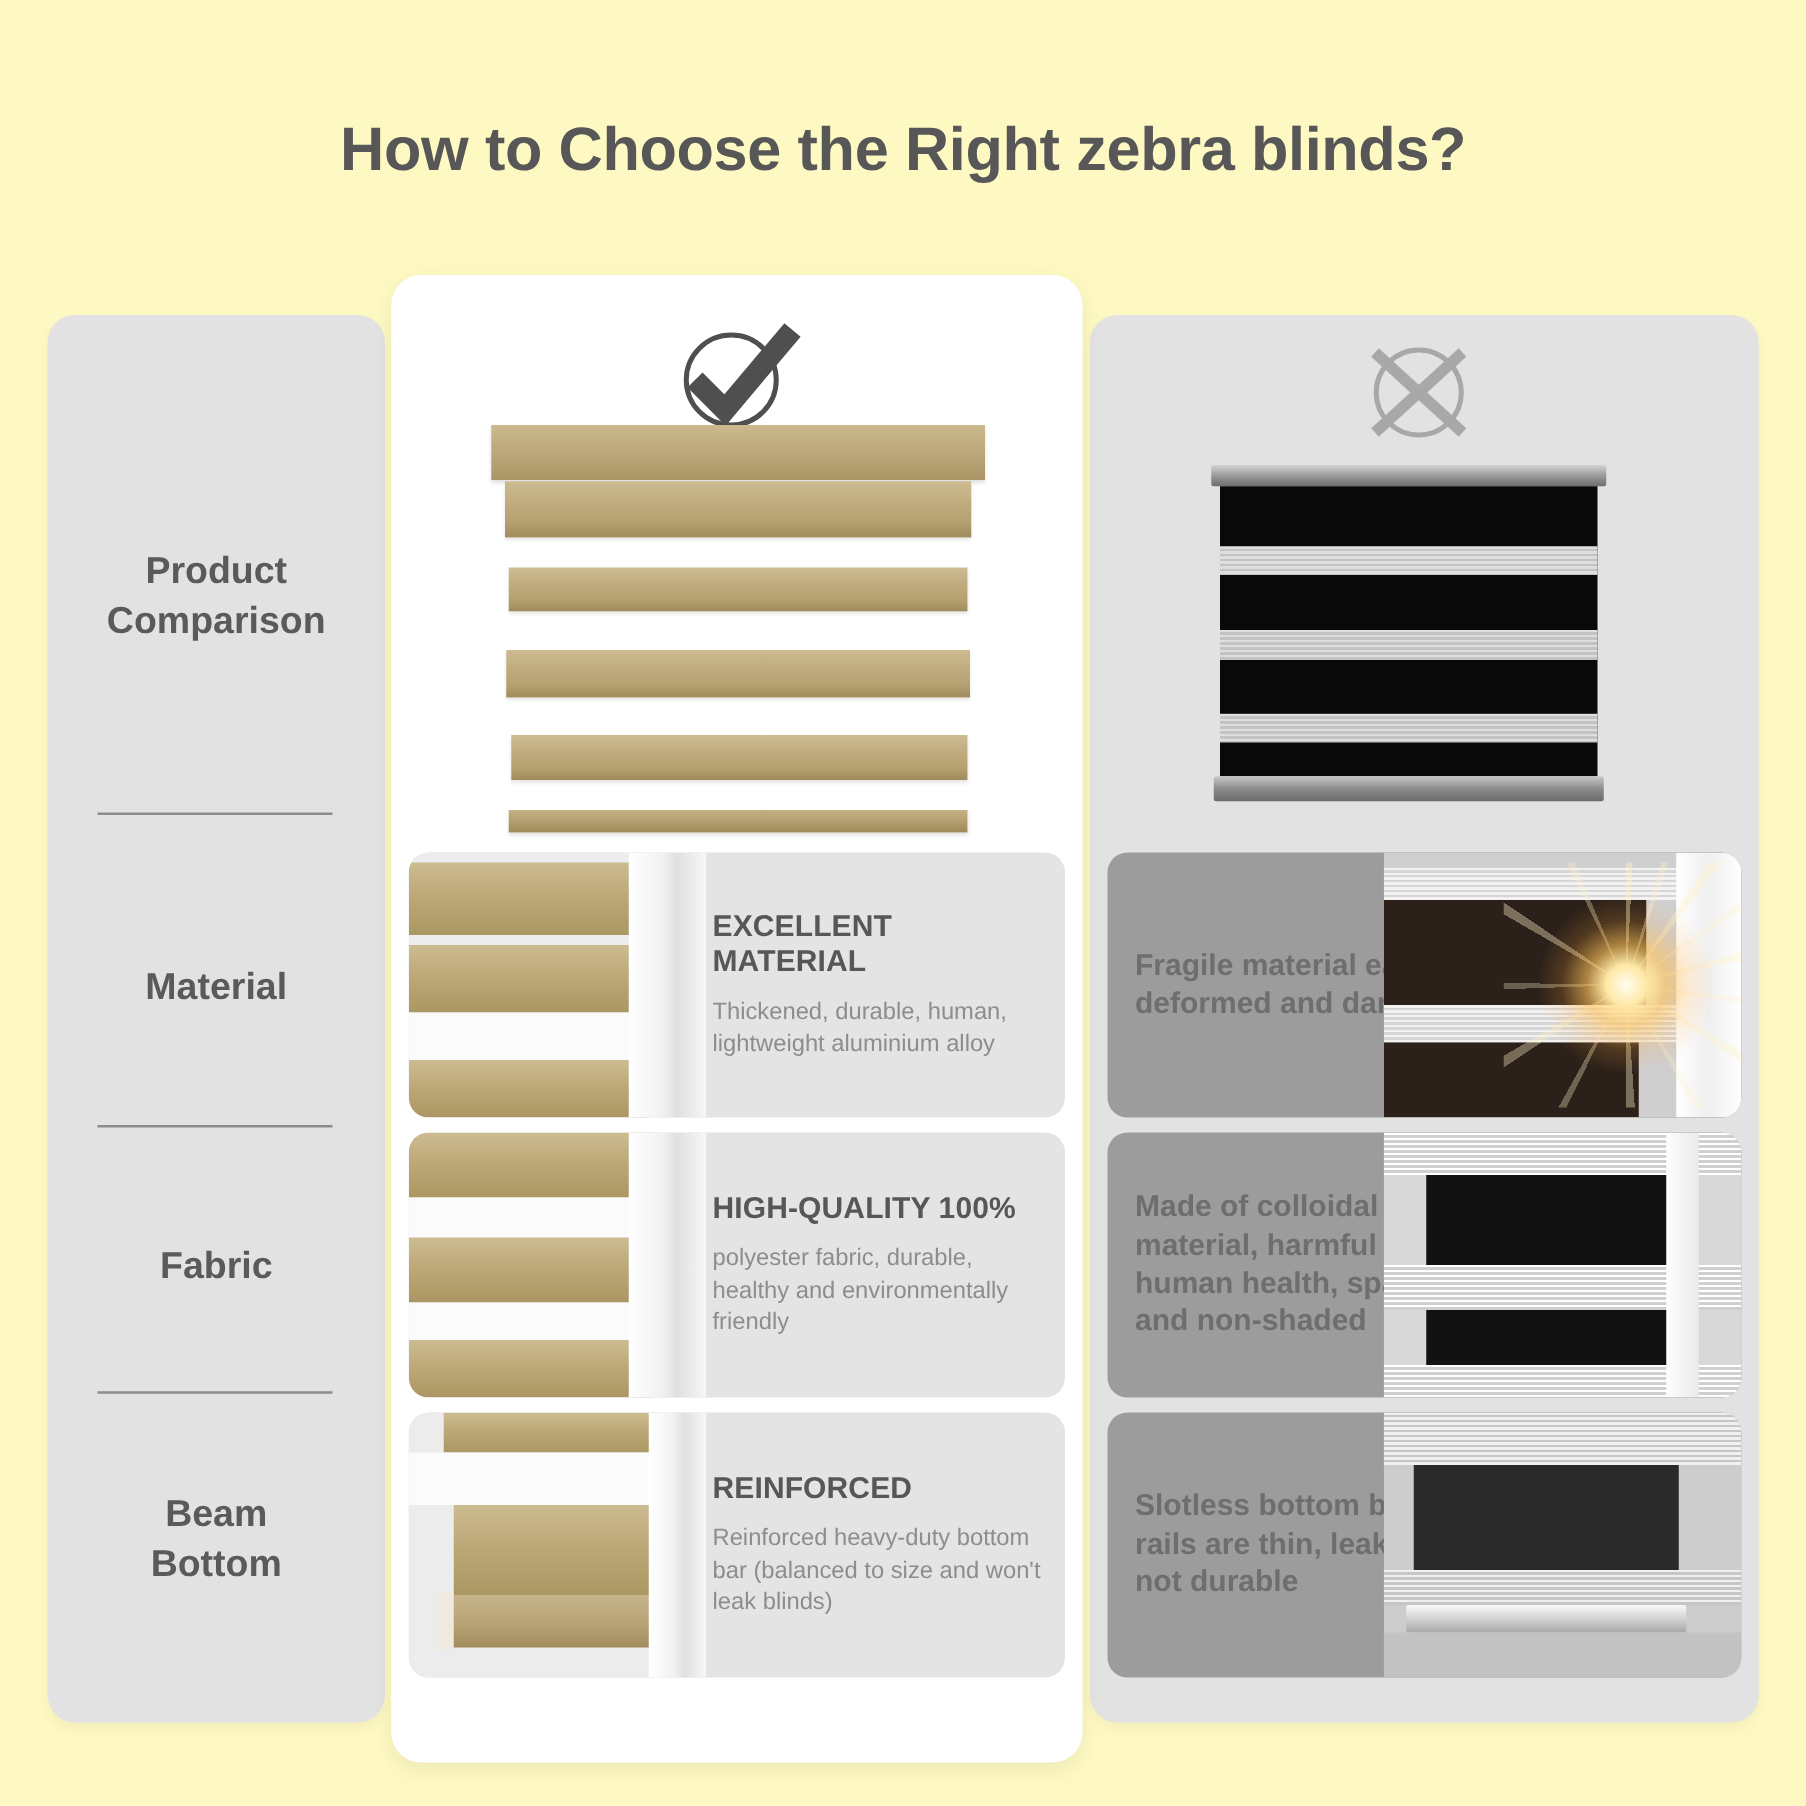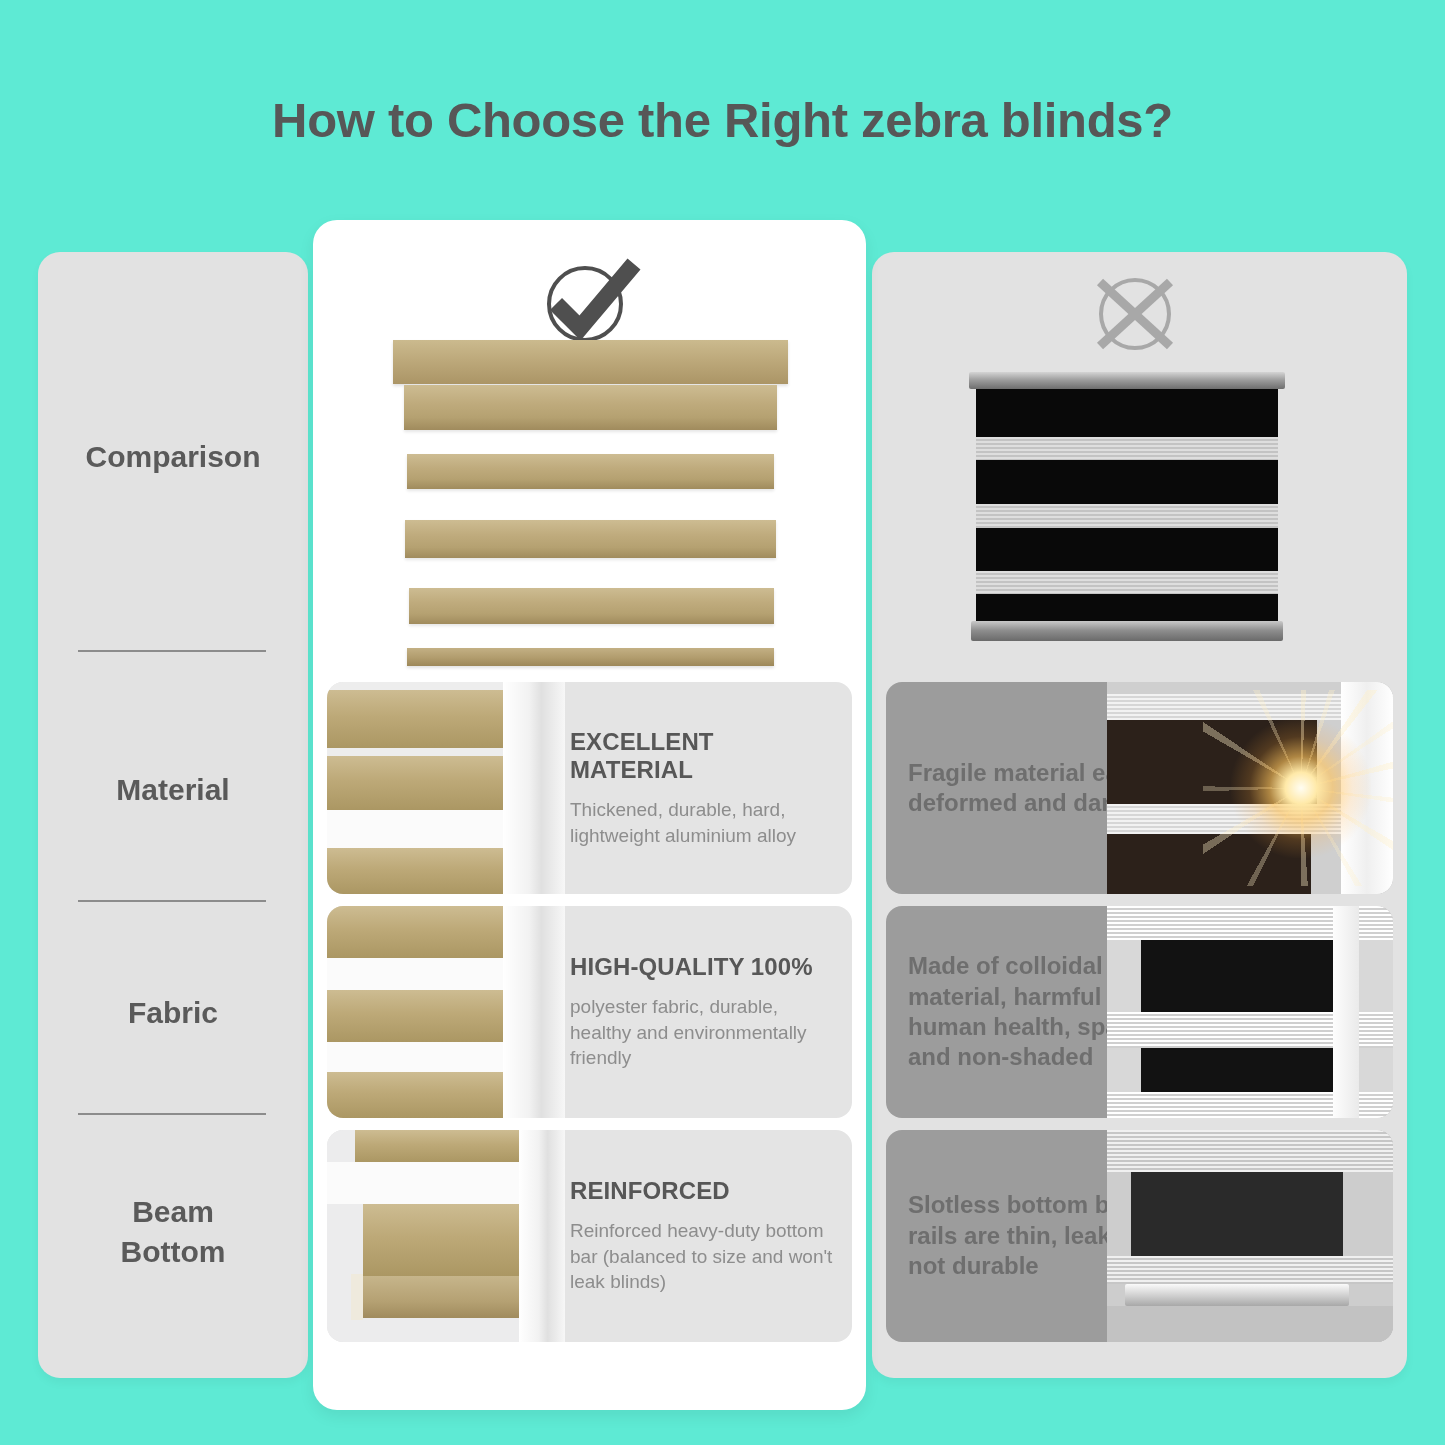--- a/index.html
+++ b/index.html
@@ -9,21 +9,21 @@
     height: 1445px;
     background: #f6f6f6;
     font-family: "Liberation Sans", sans-serif;
     overflow: hidden;
   }
 
   .page {
     position: relative;
     width: 1445px;
     height: 1445px;
-    background: #5eead4;
+    background: #fef9c3;
   }
 
   
   .title {
     position: absolute;
     top: 92px;
     left: 0;
     width: 1445px;
     text-align: center;
     font-size: 49px;
@@ -324,20 +324,21 @@
 
 <div class="page">
 
   <div class="title">How to Choose the Right zebra blinds?</div>
 
   <div class="panel-left"></div>
   <div class="panel-right"></div>
   <div class="panel-center"></div>
 
   <div class="row-label r0">
+    <div>Product</div>
     <div>Comparison</div>
   </div>
   <div class="row-label r2">
     <div>Fabric</div>
   </div>
   <div class="row-label r1">
     <div>Material</div>
   </div>
   <div class="row-label r3">
     <div>Beam</div>
@@ -387,21 +388,21 @@
       <div class="ph-beige">
         <div class="band" style="top:8px;  height:58px; width:196px;"></div>
         <div class="band" style="top:74px; height:54px; width:188px;"></div>
         <div class="white" style="top:128px; height:38px; width:186px;"></div>
         <div class="band" style="top:166px; height:46px; width:192px;"></div>
         <div class="frame"></div>
       </div>
     </div>
     <div class="txt">
       <h3>EXCELLENT MATERIAL</h3>
-      <p>Thickened, durable, hard, lightweight aluminium alloy</p>
+      <p>Thickened, durable, human, lightweight aluminium alloy</p>
     </div>
   </div>
 
   <div class="card-c c1">
     <div class="photo">
       <div class="ph-beige">
         <div class="band" style="top:0px;   height:52px; width:198px;"></div>
         <div class="white" style="top:52px;  height:32px; width:190px;"></div>
         <div class="band" style="top:84px;  height:52px; width:196px;"></div>
         <div class="white" style="top:136px; height:30px; width:188px;"></div>

